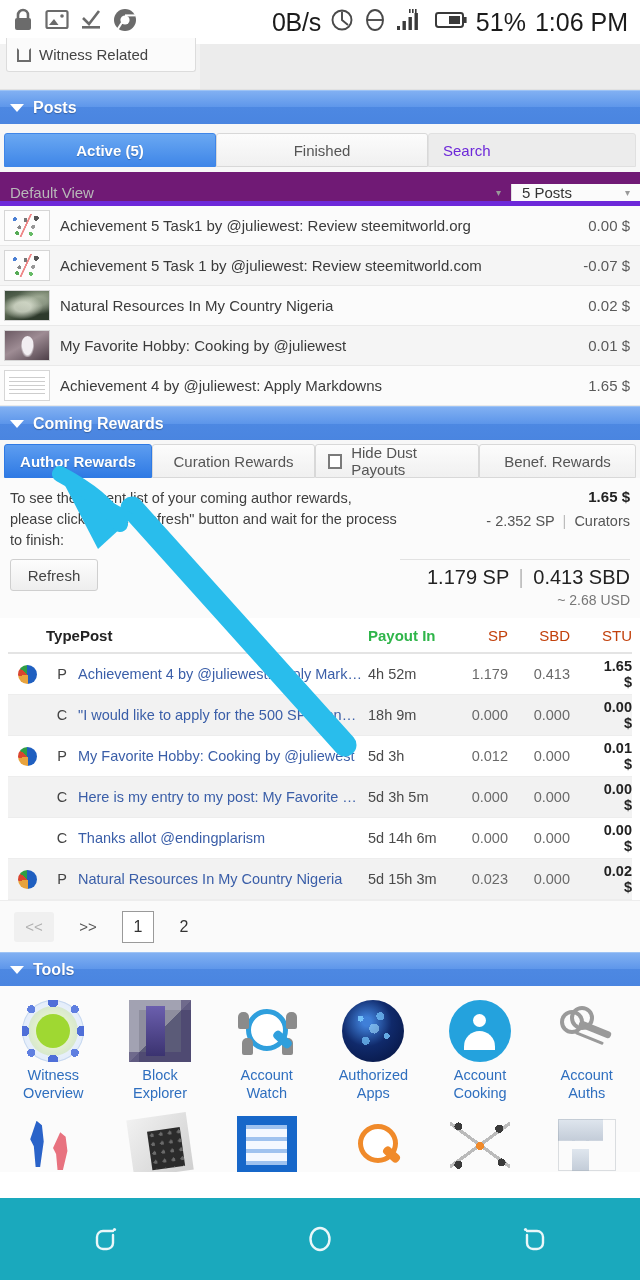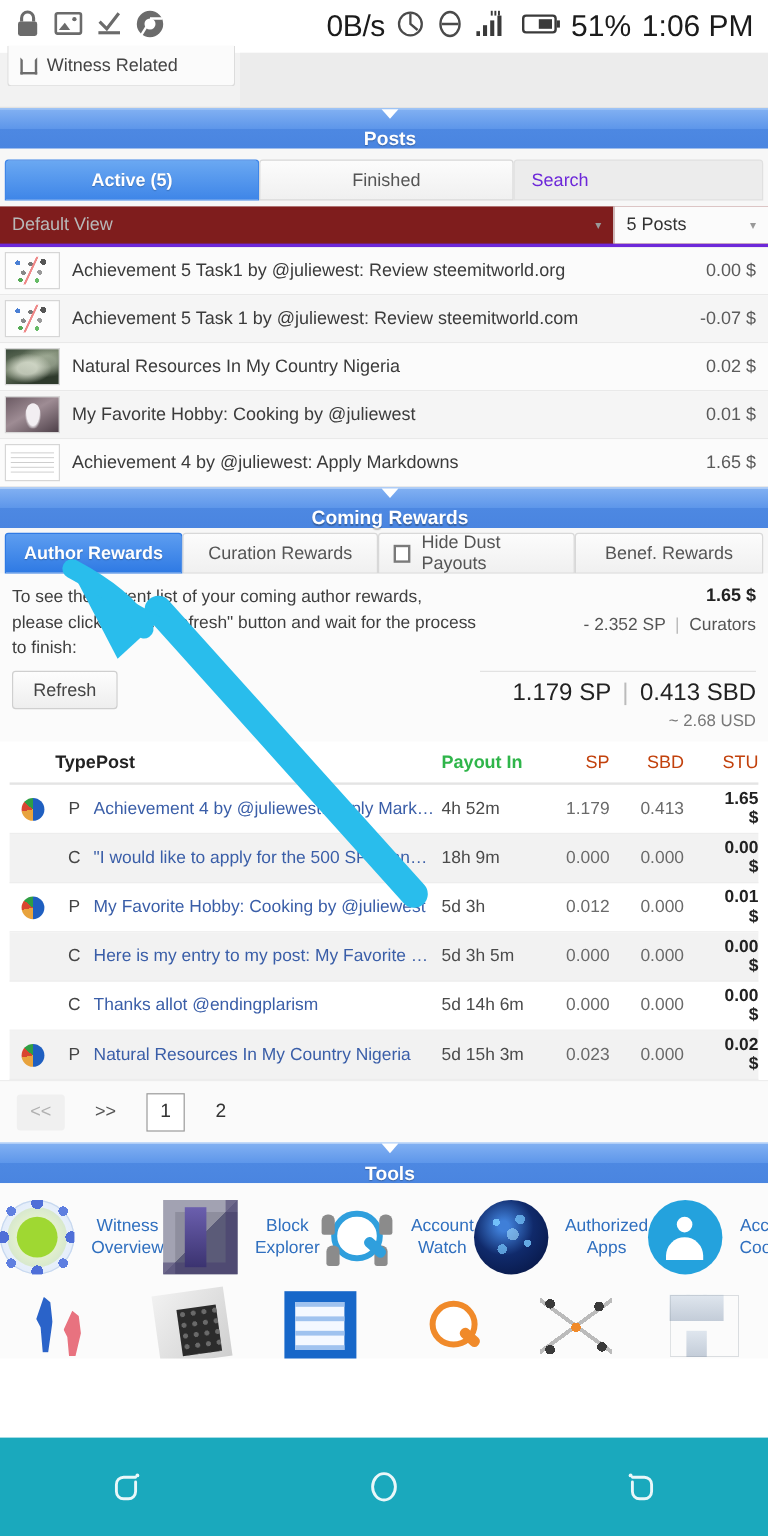--- a/index.html
+++ b/index.html
@@ -46,21 +46,20 @@
   .strip-rest { position:absolute; left:200px; right:0; top:0; bottom:0; background:#ececec; }
 
   
   .sec-head {
     height: 34px;
     background: linear-gradient(to bottom, #7eadf0 0%, #5b94e8 48%, #year 48%, #4a85e0 100%);
     background: linear-gradient(to bottom, #81b0f2 0%, #5d96ea 50%, #4d88e2 50%, #4a85e0 100%);
     border-top: 1px solid #9dc3f5;
     display: flex; align-items: center; padding-left: 10px; gap: 9px;
     color: #fff;
-    flex-direction: column;
   }
   .caret-down {
     width: 0; height: 0;
     border-left: 7px solid transparent;
     border-right: 7px solid transparent;
     border-top: 8px solid #ffffff;
   }
   .sec-title { font-size: 16px; font-weight: bold; color: #ffffff; text-shadow: 0 1px 1px rgba(0,0,0,.28); }
 
   
@@ -78,21 +77,21 @@
     background: linear-gradient(to bottom,#6aa8f2,#3f86e8);
     color:#fff; font-weight:bold; border-color:#3f86e8;
     text-shadow: 0 1px 1px rgba(0,0,0,.25);
   }
   .tab.search {
     flex: 1 1 auto; justify-content: flex-start; padding-left: 14px;
     color:#6d28d9; background:#ececec; border-color:#e0e0e0;
   }
 
   
-  .view-row { display:flex; height: 34px; border-bottom: 3px solid #6d28d9; background:#7f1d1d; }
+  .view-row { display:flex; height: 34px; border-bottom: 5px solid #6d28d9; background:#701a75;align-items:flex-end; }
   .view-sel {
     flex: 1 1 auto; display:flex; align-items:center; padding: 0 10px;
     font-size: 15px; color:#b8b8b8; border-right: 1px solid #e0e0e0;
     position: relative;
   }
   .view-sel .mini-caret, .count-sel .mini-caret {
     margin-left:auto; font-size: 10px; color:#999;
   }
   .count-sel {
     flex: 0 0 128px; display:flex; align-items:center; padding: 0 10px;
@@ -216,21 +215,21 @@
   }
   .pg-btn.enabled { color:#555; background:transparent; }
   .pg-num {
     width: 32px; height: 32px; display:flex; align-items:center; justify-content:center;
     font-size:16px; color:#333; border:1px solid #9a9a9a; background:#fff;
   }
   .pg-num.plain { border:none; background:transparent; }
 
   
   .tools-grid { display:flex; background:#fbfbfb; padding: 14px 0 8px 0; }
-  .tool { flex:1 1 0; display:flex; flex-direction:row; align-items:center; gap:14px; }
+  .tool { flex:1 1 0; display:flex; flex-direction:column; align-items:center; gap:4px; }
   .tool-ico { width:62px; height:62px; position:relative; }
   .tool-label { font-size:14.5px; color:#2f6fbf; text-align:center; line-height:18px; }
   .tools-grid2 { display:flex; background:#fbfbfb; padding: 6px 0 0 0; height: 62px; overflow:hidden; }
   .tool2 { flex:1 1 0; display:flex; justify-content:center; }
   .tool2-ico { width:60px; height:58px; position:relative; }
 
   
   .ic-witness { border-radius:50%;
     background: radial-gradient(circle, #fff 0 30%, #e8f0fb 55%, #dbe7f7 100%);
     box-shadow: inset 0 0 0 1px #c7d8ef; }

